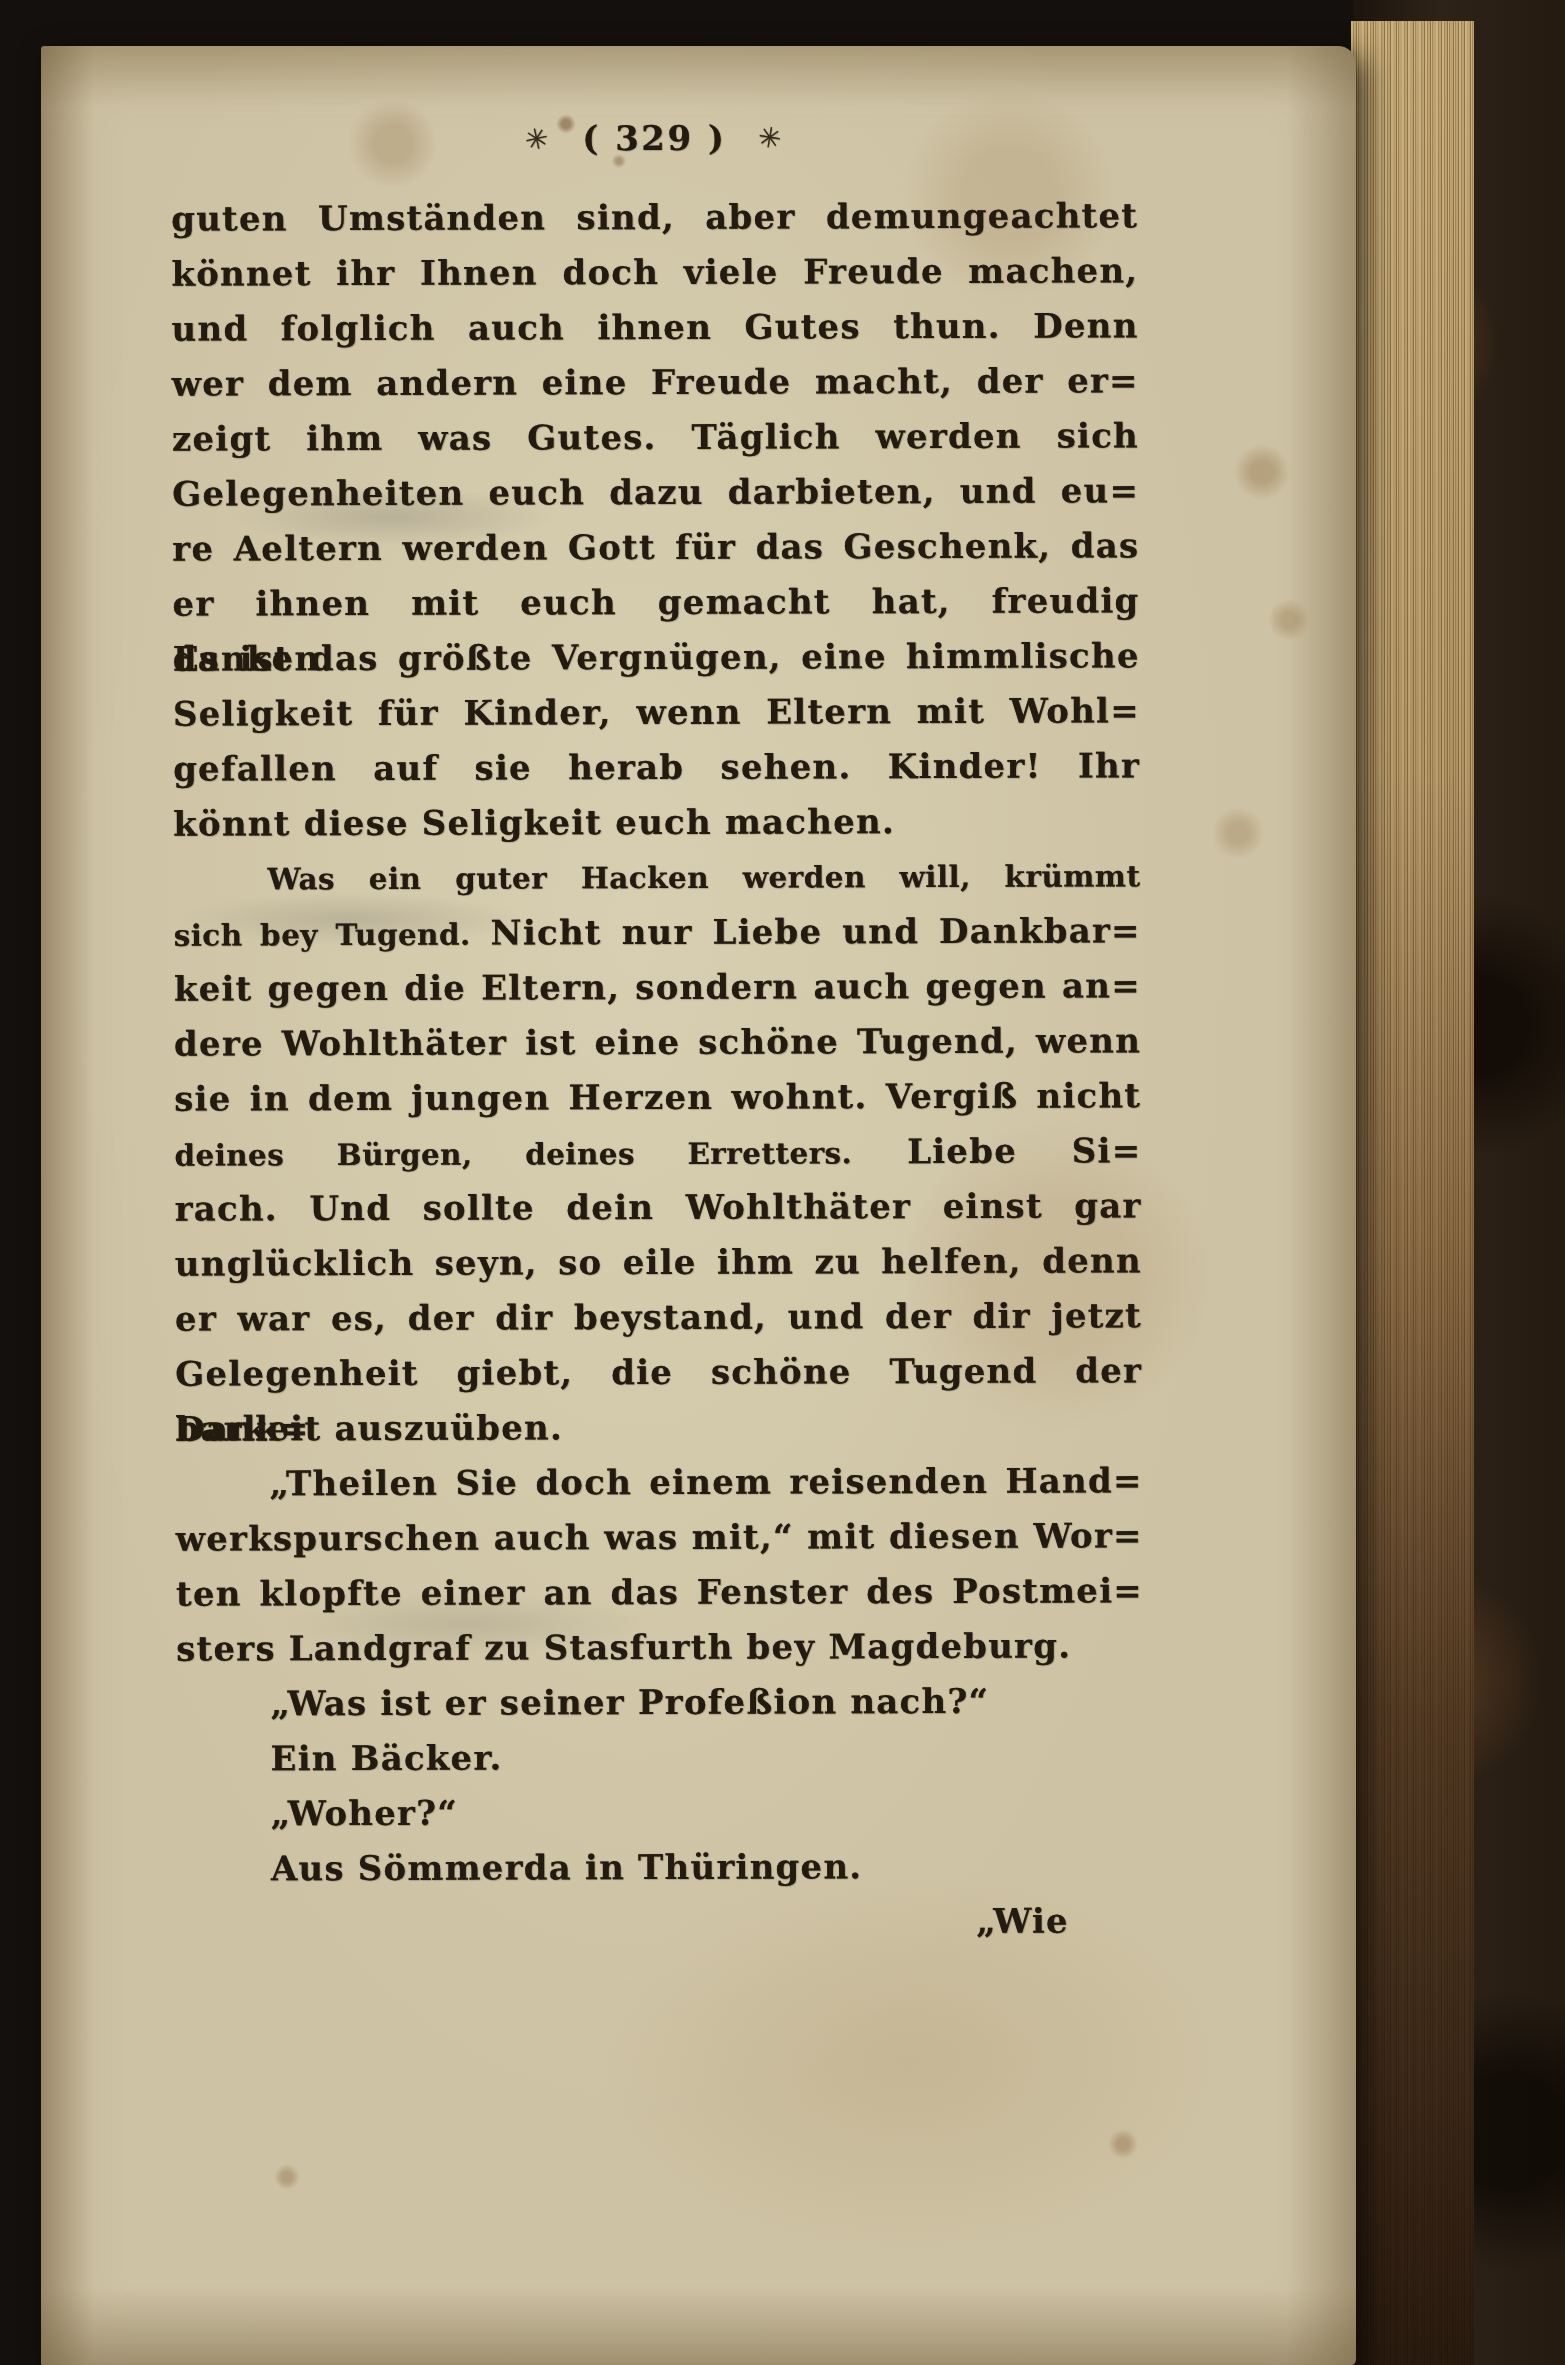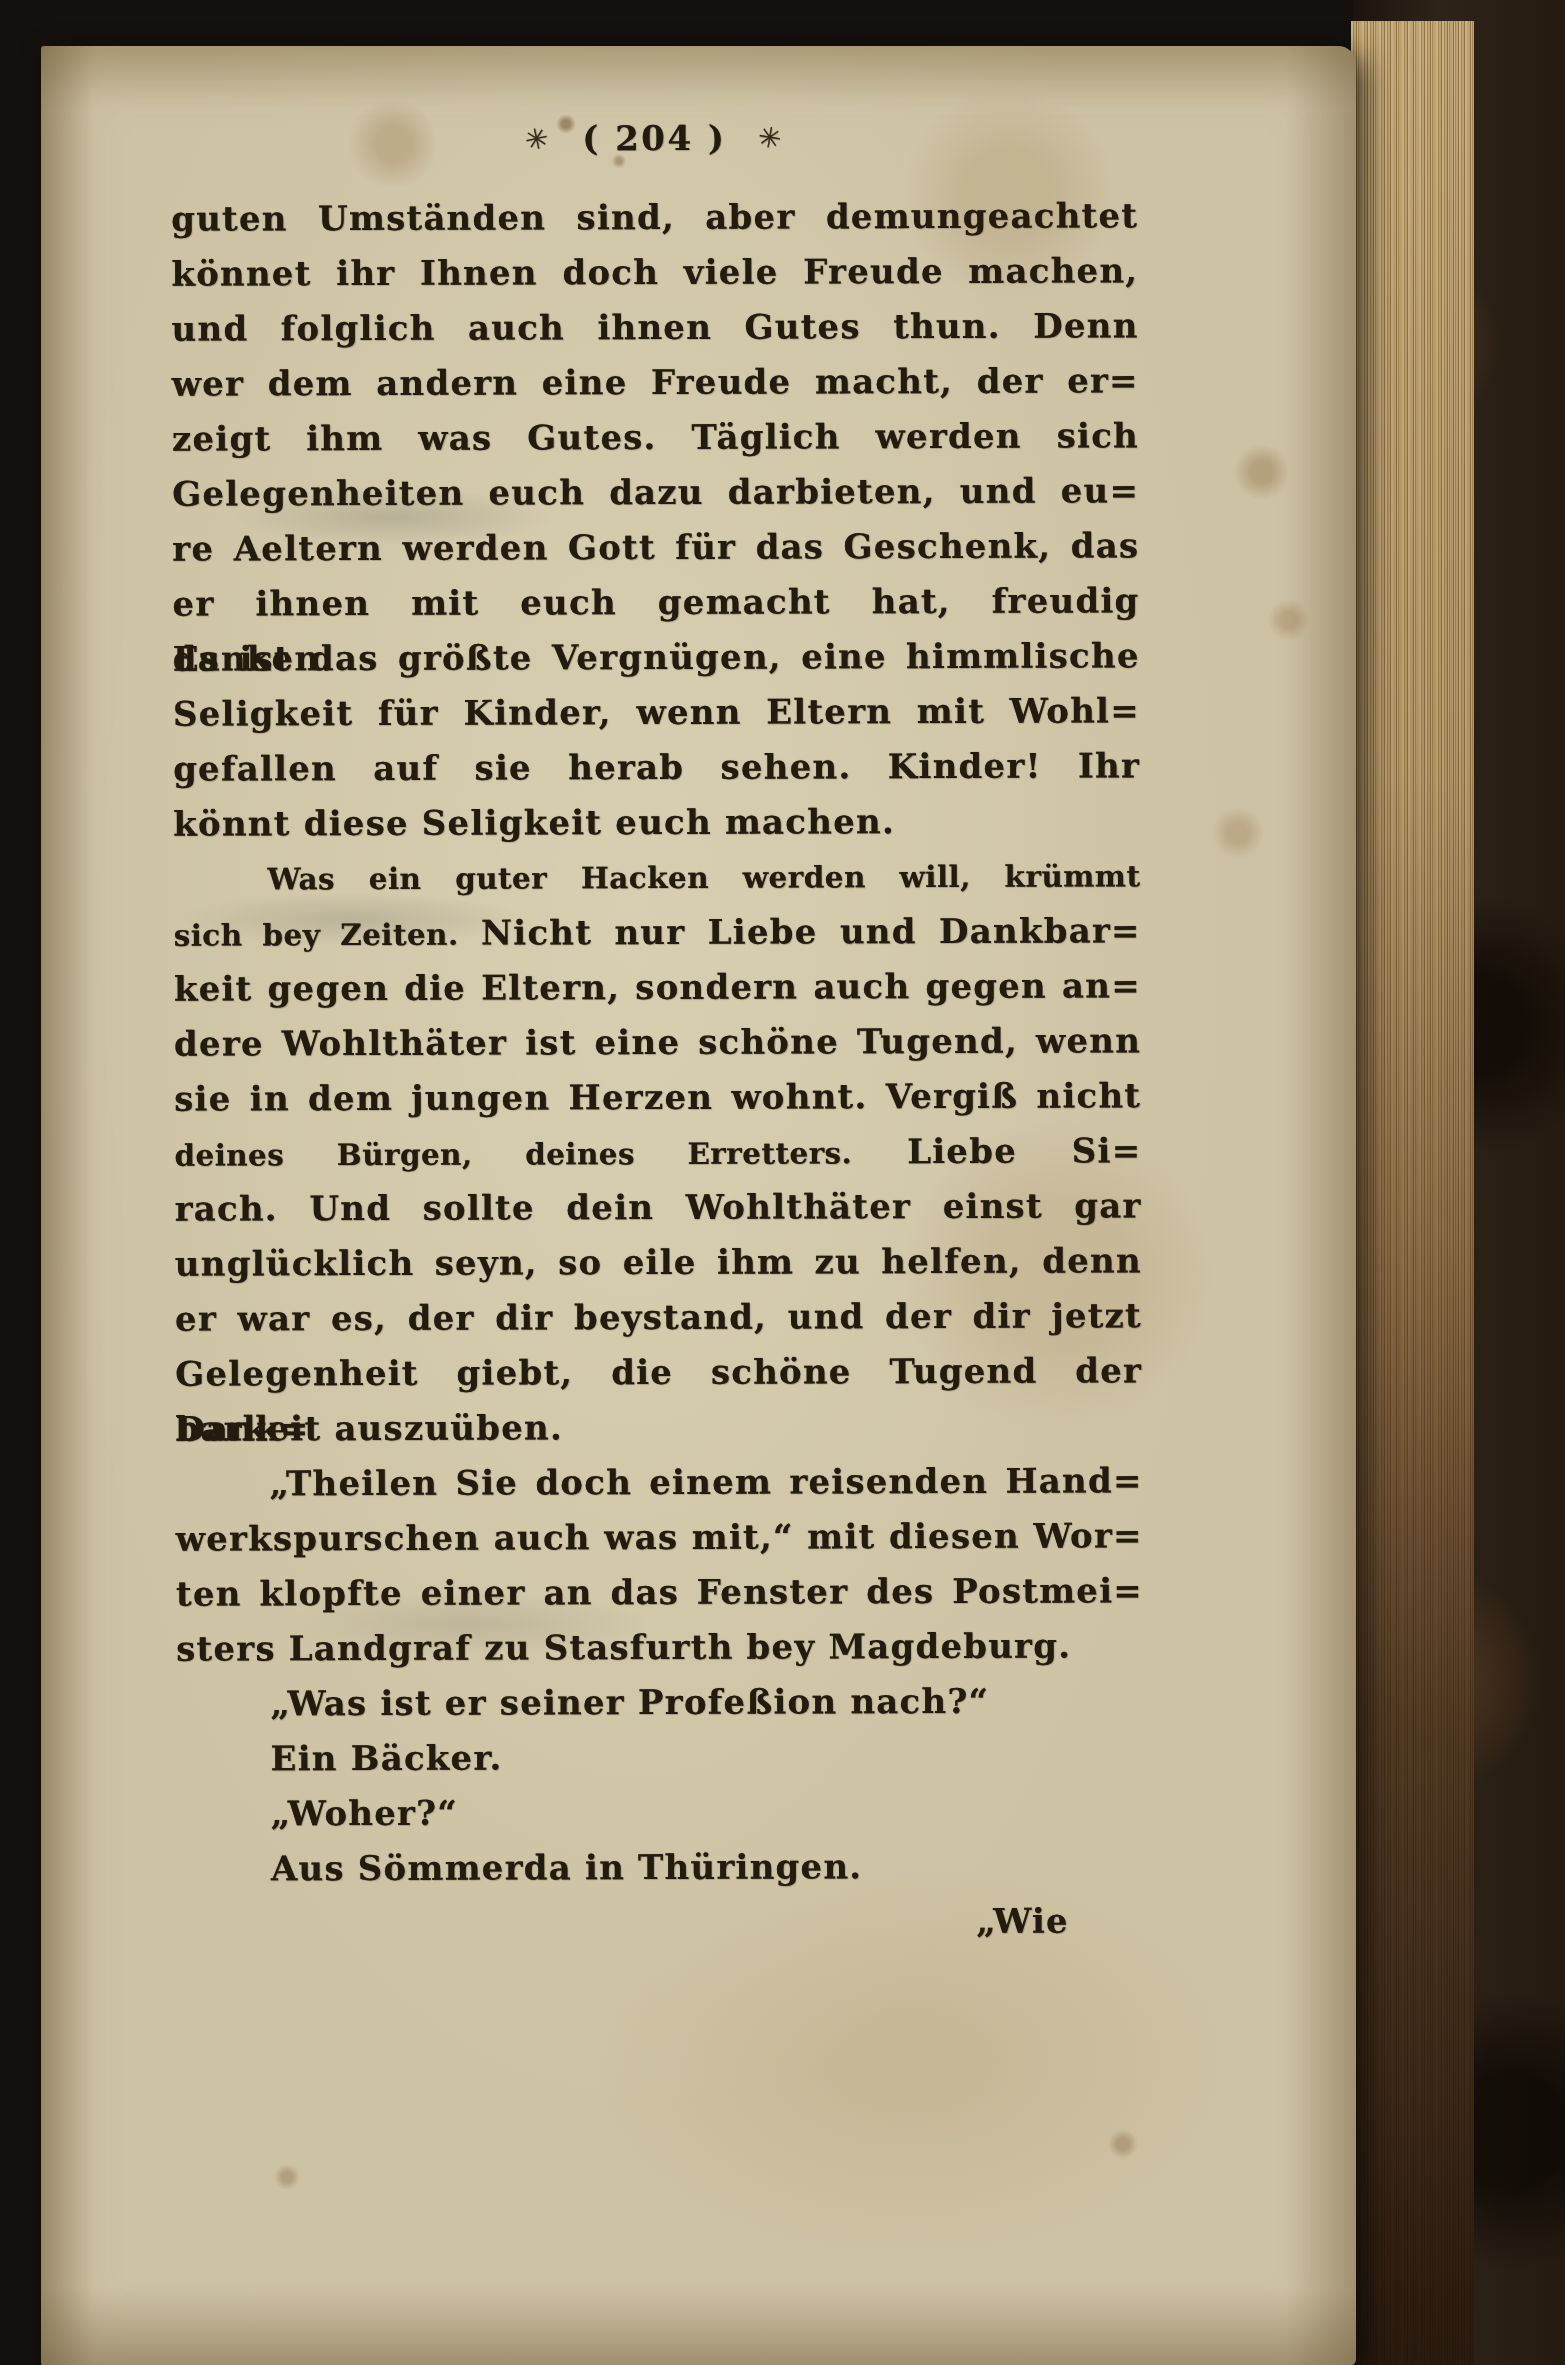--- a/index.html
+++ b/index.html
@@ -86,37 +86,37 @@
 </style>
 </head>
 <body>
 
 <div class="book-cover"></div>
 <div class="fore-edge"></div>
 
 <div class="page">
   <div class="text-block">
 
-    <div class="page-header"><span class="ornament left">✳</span><span>( 204 )</span><span class="ornament right">✳</span></div>
+    <div class="page-header"><span class="ornament left">✳</span><span>( 329 )</span><span class="ornament right">✳</span></div>
 
     <div class="line just">guten Umständen sind, aber demungeachtet</div>
     <div class="line just">könnet ihr Ihnen doch viele Freude machen,</div>
     <div class="line just">und folglich auch ihnen Gutes thun. Denn</div>
     <div class="line just">wer dem andern eine Freude macht, der er=</div>
     <div class="line just">zeigt ihm was Gutes. Täglich werden sich</div>
     <div class="line just">Gelegenheiten euch dazu darbieten, und eu=</div>
     <div class="line just">re Aeltern werden Gott für das Geschenk, das</div>
     <div class="line just">er ihnen mit euch gemacht hat, freudig danken.</div>
     <div class="line just">Es ist das größte Vergnügen, eine himmlische</div>
     <div class="line just">Seligkeit für Kinder, wenn Eltern mit Wohl=</div>
     <div class="line just">gefallen auf sie herab sehen. Kinder! Ihr</div>
     <div class="line">könnt diese Seligkeit euch machen.</div>
 
     <div class="line just indent alt">Was ein guter Hacken werden will, krümmt</div>
-    <div class="line just"><span class="alt">sich bey Zeiten.</span> <span>Nicht nur Liebe und Dankbar=</span></div>
+    <div class="line just"><span class="alt">sich bey Tugend.</span> <span>Nicht nur Liebe und Dankbar=</span></div>
     <div class="line just">keit gegen die Eltern, sondern auch gegen an=</div>
     <div class="line just">dere Wohlthäter ist eine schöne Tugend, wenn</div>
     <div class="line just">sie in dem jungen Herzen wohnt. Vergiß nicht</div>
     <div class="line just"><span class="alt">deines Bürgen, deines Erretters.</span> <span>Liebe Si=</span></div>
     <div class="line just">rach. Und sollte dein Wohlthäter einst gar</div>
     <div class="line just">unglücklich seyn, so eile ihm zu helfen, denn</div>
     <div class="line just">er war es, der dir beystand, und der dir jetzt</div>
     <div class="line just">Gelegenheit giebt, die schöne Tugend der Dank=</div>
     <div class="line">barkeit auszuüben.</div>
 

